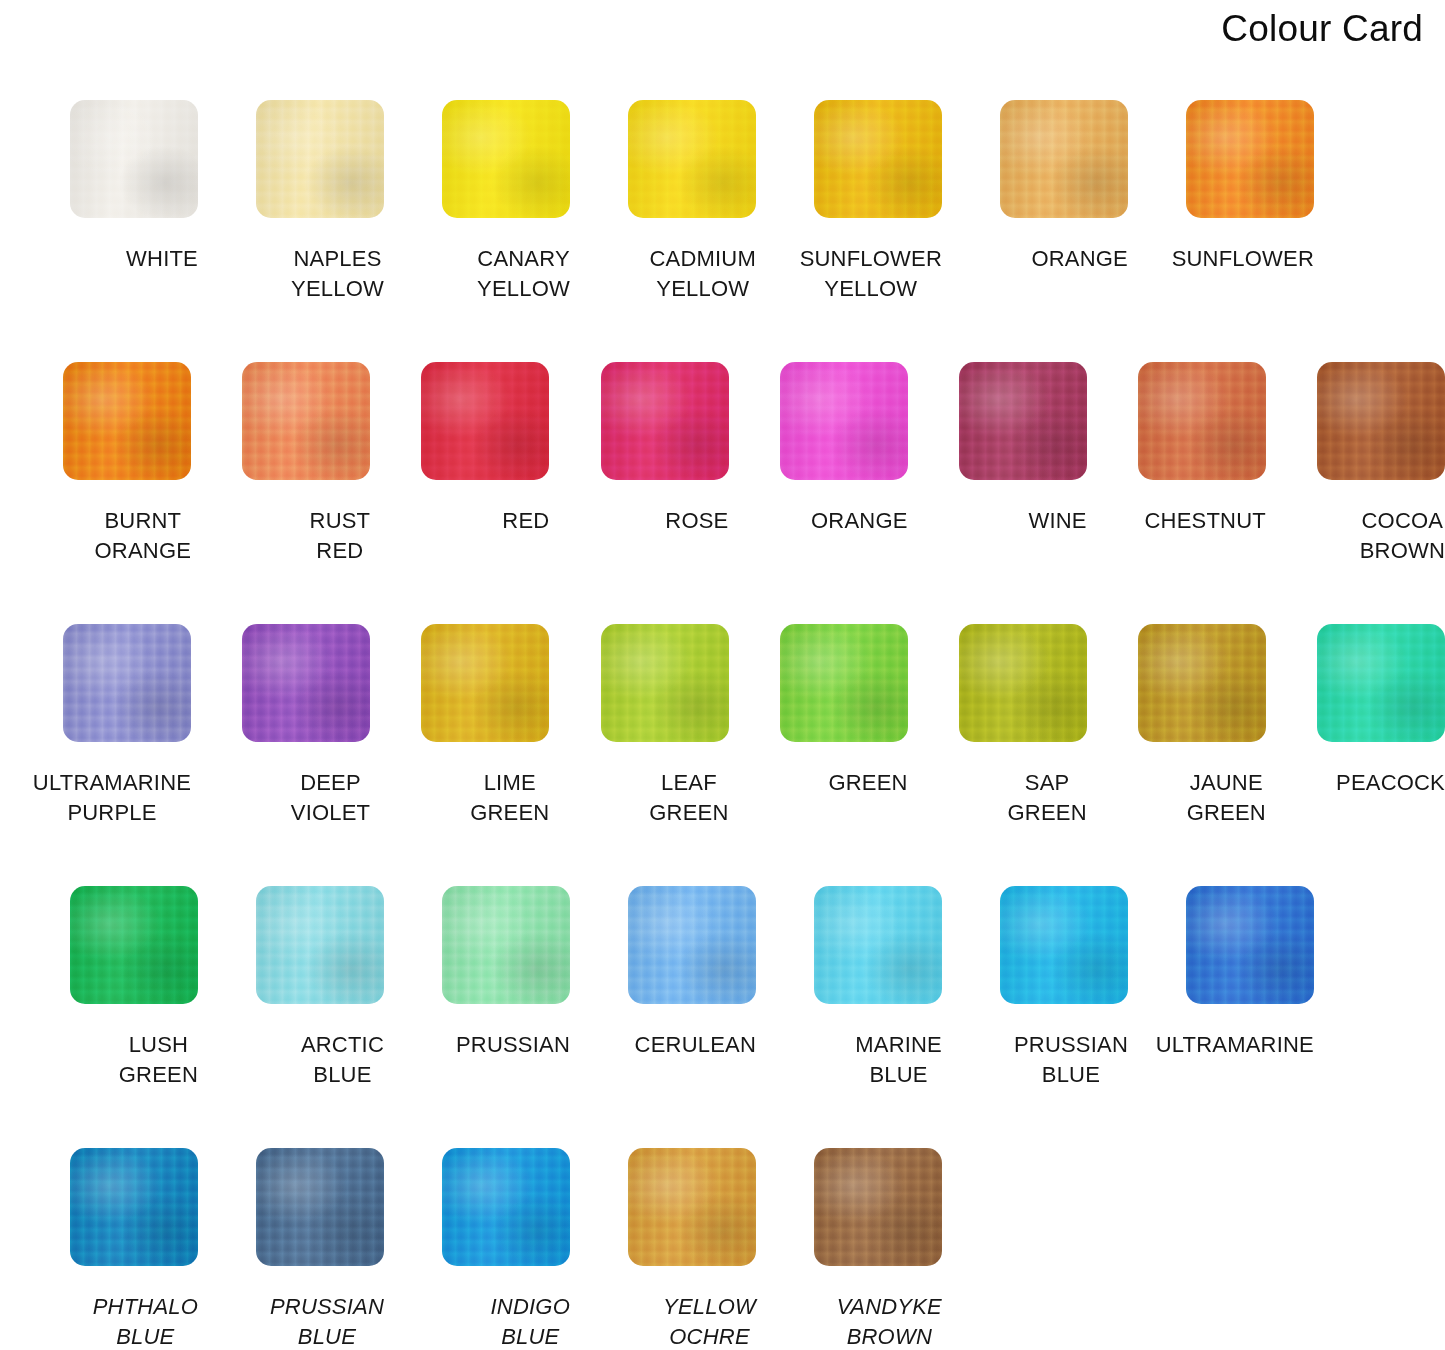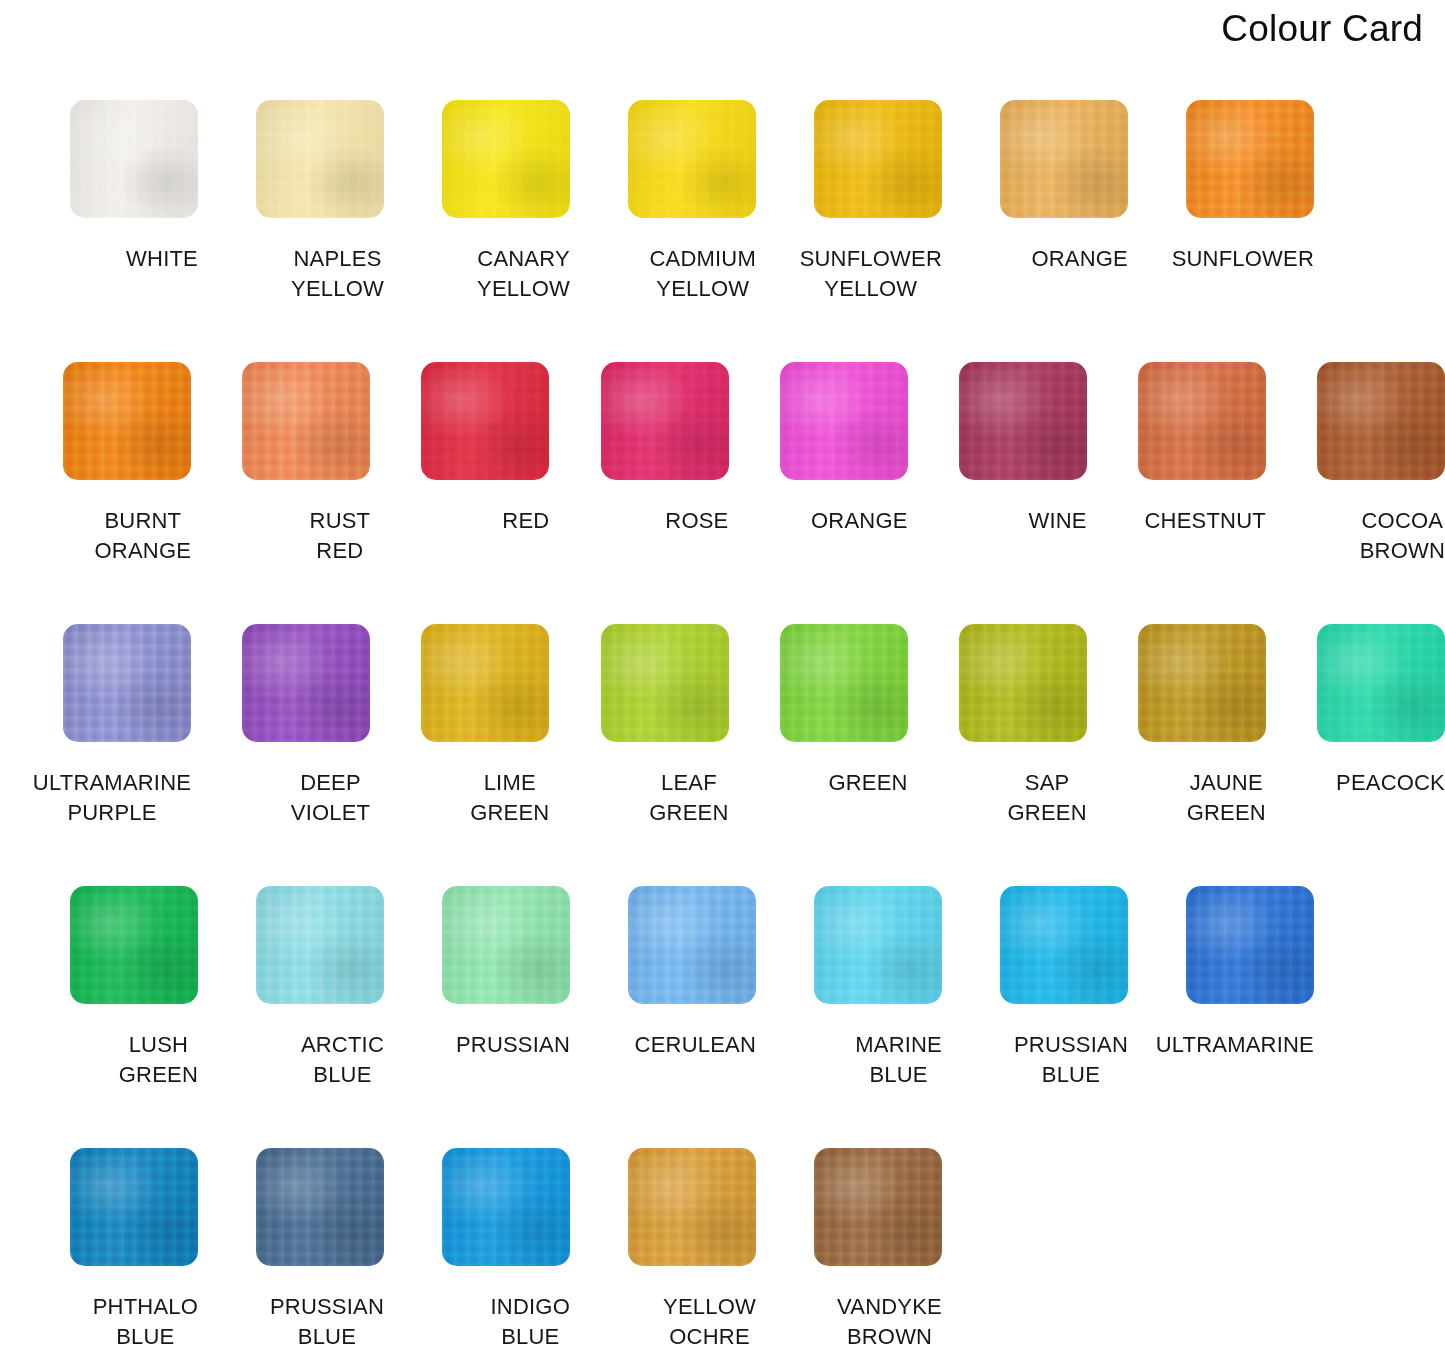--- a/index.html
+++ b/index.html
@@ -53,21 +53,21 @@
     flex-direction: column;
     row-gap: 0px;
   }
   .row {
     display: flex;
     flex-direction: row;
     height: 262px;
     padding-left: 12px;
     box-sizing: border-box;
   }
-  .row.last { height: 200px; }
+  .row.last { height: 200px; font-style: italic; }
 
   .cell {
     width: 186px;
     display: flex;
     flex-direction: column;
     align-items: flex-end;
   }
 
   .swatch-wrap {
     width: 128px;

